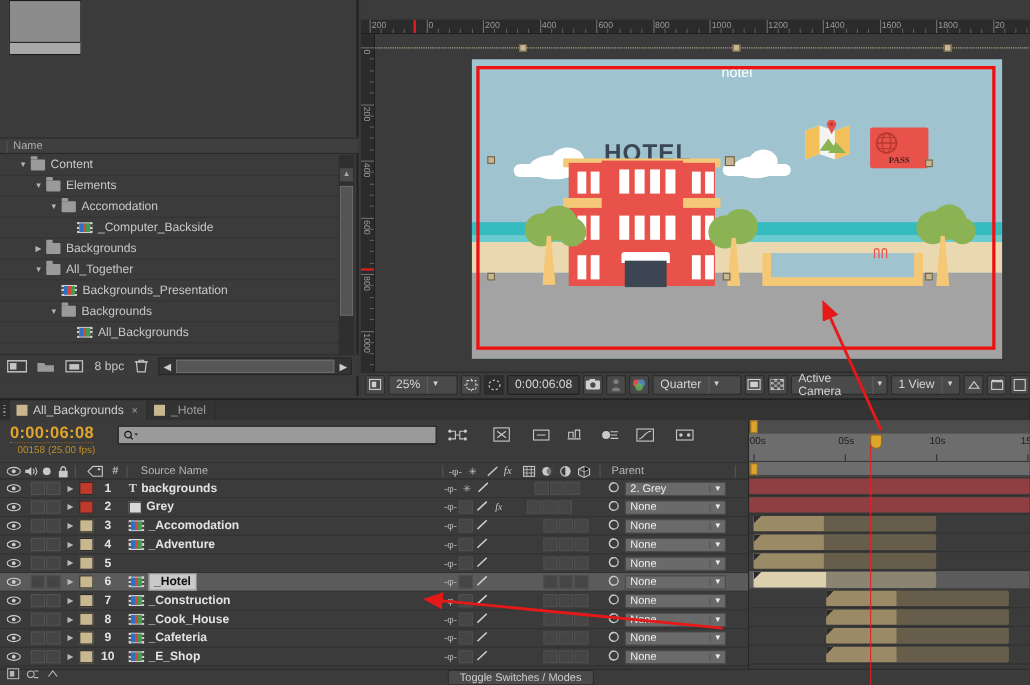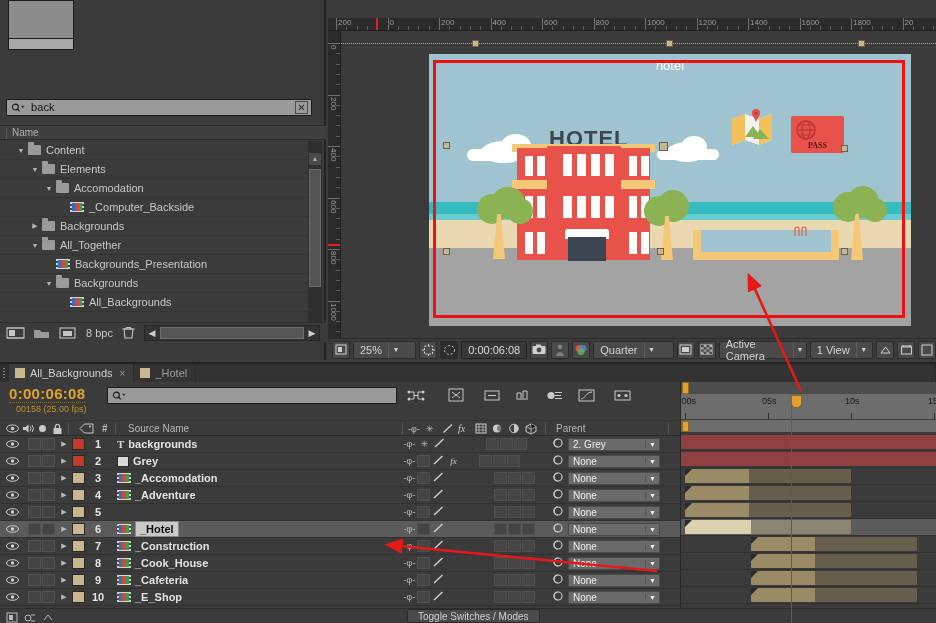--- a/index.html
+++ b/index.html
@@ -294,21 +294,21 @@
   .bar.light { background: #ddd0ae; }
   .bar .notch { position: absolute; left: 0; top: 0; width: 7px; height: 7px;
     background: #2a2a2a; clip-path: polygon(0 0,100% 0,0 100%); }
   .cti { position: absolute; top: 12px; width: 1px; height: 231px; background: #e02222; z-index: 20; }
   .cti-head { position: absolute; top: 13px; left: -5px; width: 11px; height: 13px; background: #e0a32c;
     border: 1px solid #8a6a22; border-radius: 0 0 5px 5px; z-index: 21; }
 
   
   .tl-bottom {
     position: absolute; left: 0; bottom: 0; width: 936px; height: 15px; background: #3b3b3b;
-    border-top: 1px solid #2c2c2c; display: flex; align-items: flex-start; padding-left: 6px;
+    border-top: 1px solid #2c2c2c; display: flex; align-items: flex-end; padding-left: 6px;
   }
   .toggle-sw {
     position: absolute; left: 407px; bottom: 0px; height: 14px; background: #4a4a4a;
     border: 1px solid #2c2c2c; border-radius: 2px; display: flex; align-items: center;
     padding: 0 10px; font-size: 10px; color: #cfcfcf;
   }
 
   
   .annot { position: absolute; pointer-events: none; z-index: 60; }
   svg.arrow-svg { overflow: visible; }
@@ -317,31 +317,20 @@
 <body>
 
 <div class="app">
 
   <div class="project-panel">
 
     <div class="thumb-box">
       <div class="thumb-strip"></div>
     </div>
 
-    <div class="search-row">
-      <span class="search-icn">
-        <svg width="14" height="11" viewBox="0 0 16 11">
-          <circle cx="5" cy="5" r="3.4" fill="none" stroke="#1b1b1b" stroke-width="1.3"></circle>
-          <line x1="7.5" y1="7.5" x2="10" y2="10" stroke="#1b1b1b" stroke-width="1.3"></line>
-          <polygon points="11.5,3.5 15.5,3.5 13.5,6.5" fill="#3a3a3a"></polygon>
-        </svg>
-      </span>
-      <span class="search-txt">back</span>
-      <span class="search-x">✕</span>
-    </div>
 
     <div class="col-head">Name</div>
 
     <div class="tree" id="project-tree">
         <div class="trow">
           <span class="tw"></span>
           <span class="tw">▼</span>
           <span class="ico-folder"></span>
           <span>Content</span>
         </div>

